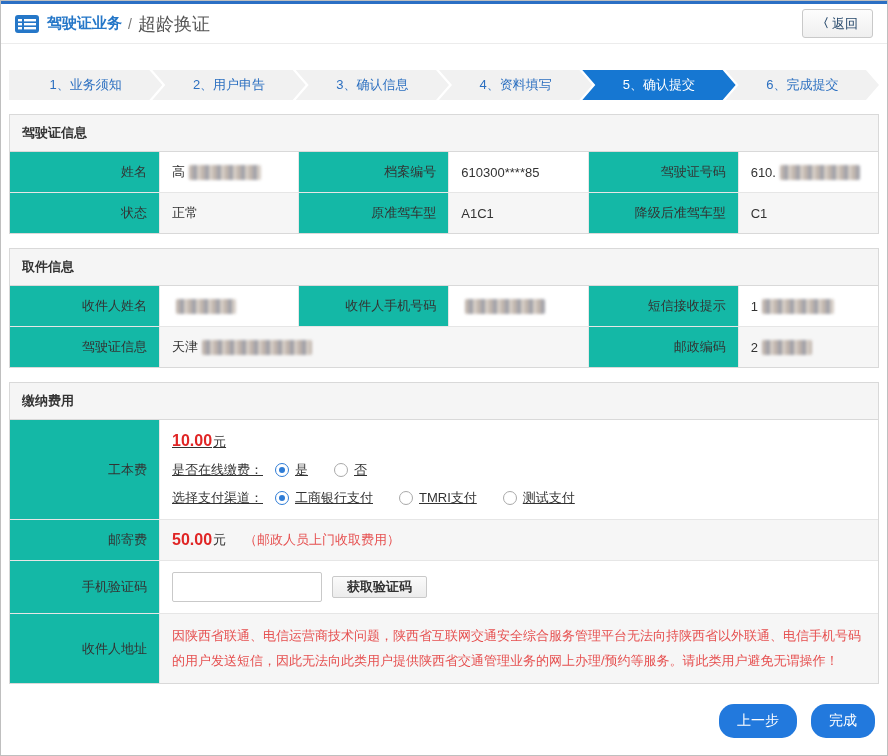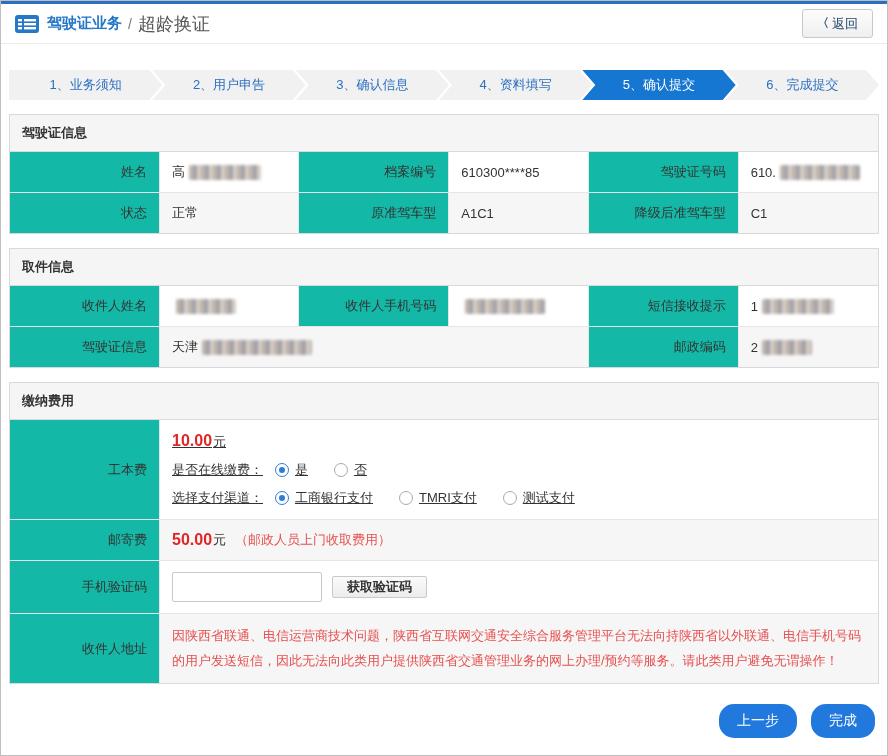--- a/index.html
+++ b/index.html
@@ -77,21 +77,21 @@
     background: repeating-linear-gradient(90deg, #b5a89f 0 4px, #93939b 4px 8px, #cfc5bc 8px 12px);
     filter: blur(1.6px); opacity: .85;
   }
   .w50 { width: 50px; } .w60 { width: 60px; } .w72 { width: 72px; }
   .w80 { width: 80px; } .w110 { width: 110px; }
 
   
   .fee-content { display: flex; flex-direction: column; gap: 10px; padding: 12px; }
   .amount { color: #e02525; font-weight: bold; font-size: 16px; }
   .unit { color: #333; font-size: 13px; margin-left: 1px; }
-  .red-note { color: #e65050; margin-left: 9px; }
+  .red-note { color: #e65050; margin-left: 18px; }
   .opt-row { display: flex; align-items: flex-end; gap: 4px; color: #333; }
   .opt-label { margin-right: 8px; }
   .radio { display: inline-flex; align-items: center; margin-right: 22px; cursor: pointer; }
   .radio .dot {
     width: 14px; height: 14px; border-radius: 50%;
     border: 1px solid #a9a9a9; background: #fff; margin-right: 6px; position: relative;
   }
   .radio.checked .dot { border-color: #2e7cd6; }
   .radio.checked .dot::after {
     content: ''; position: absolute; inset: 3px; border-radius: 50%; background: #2e7cd6;

